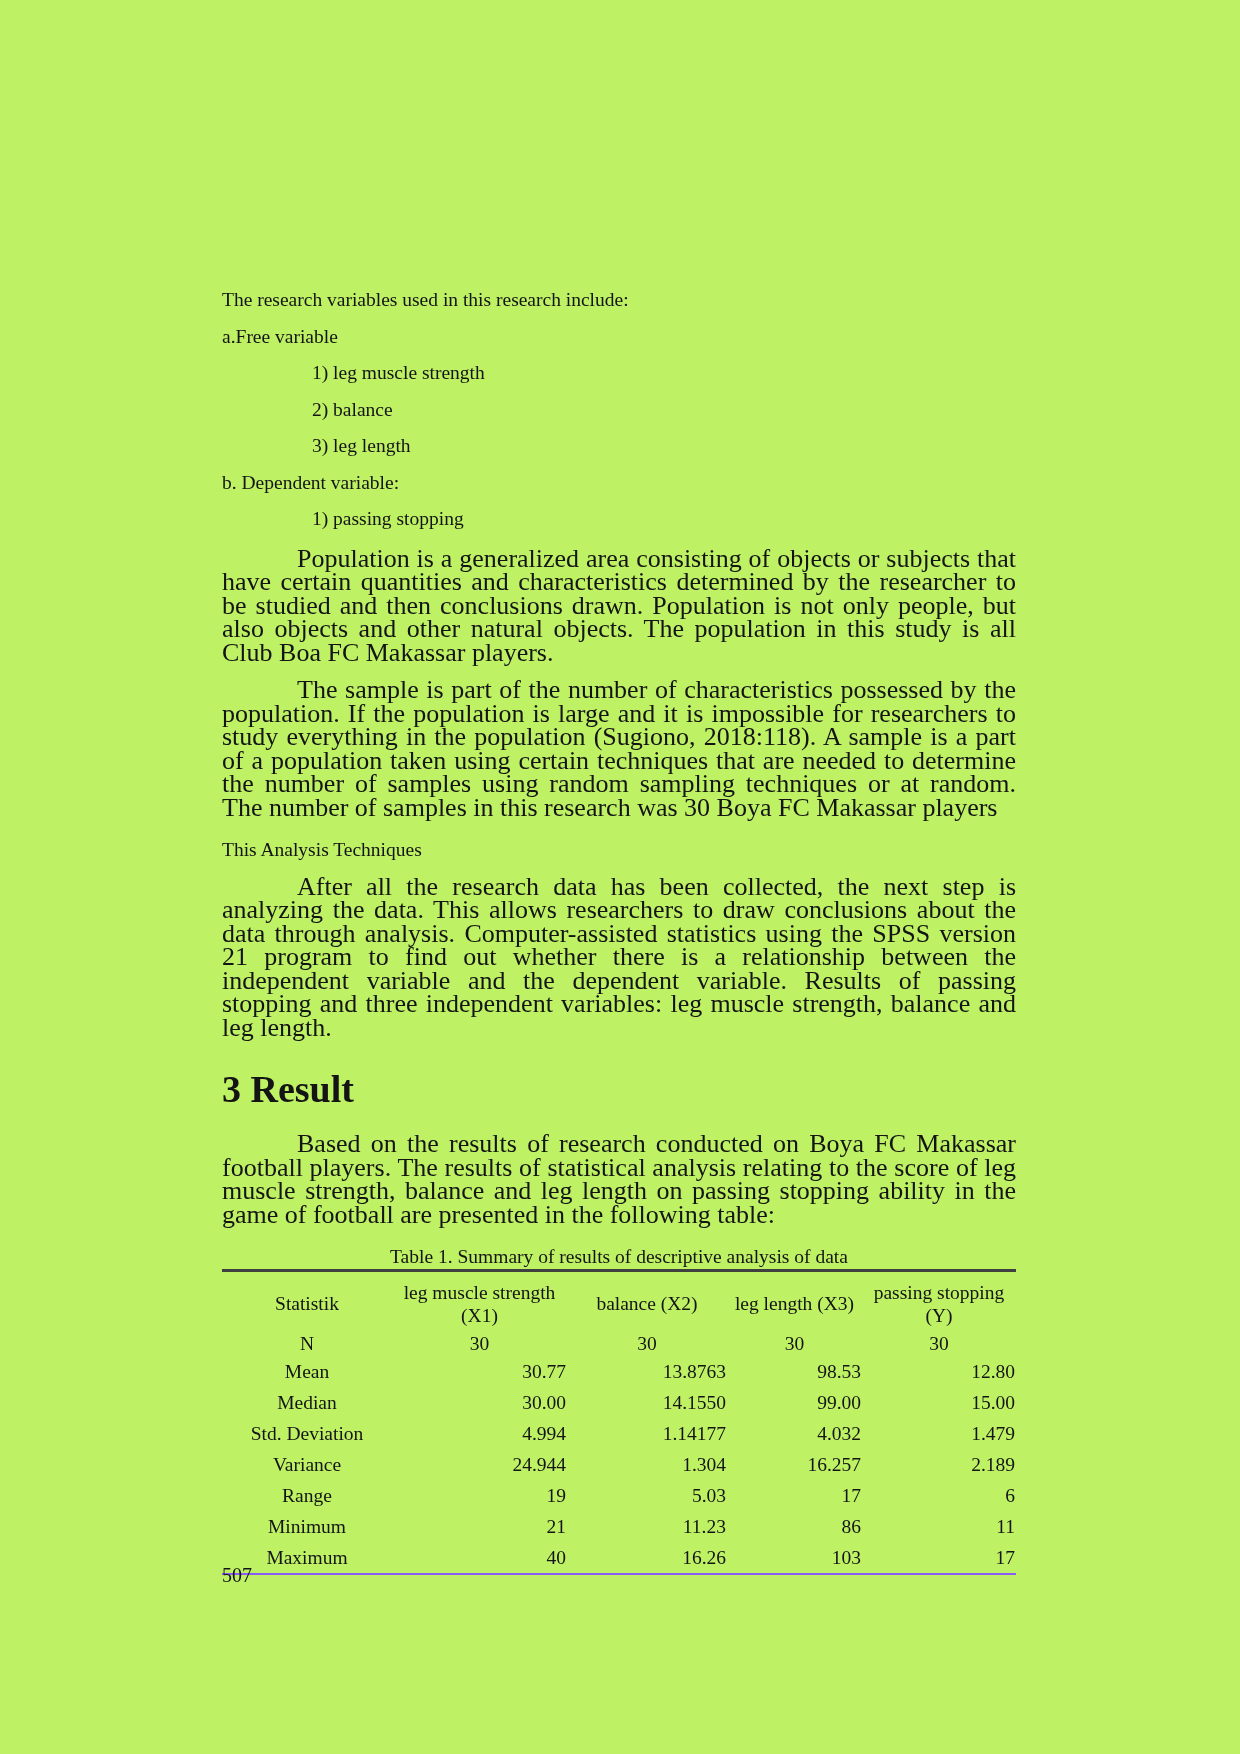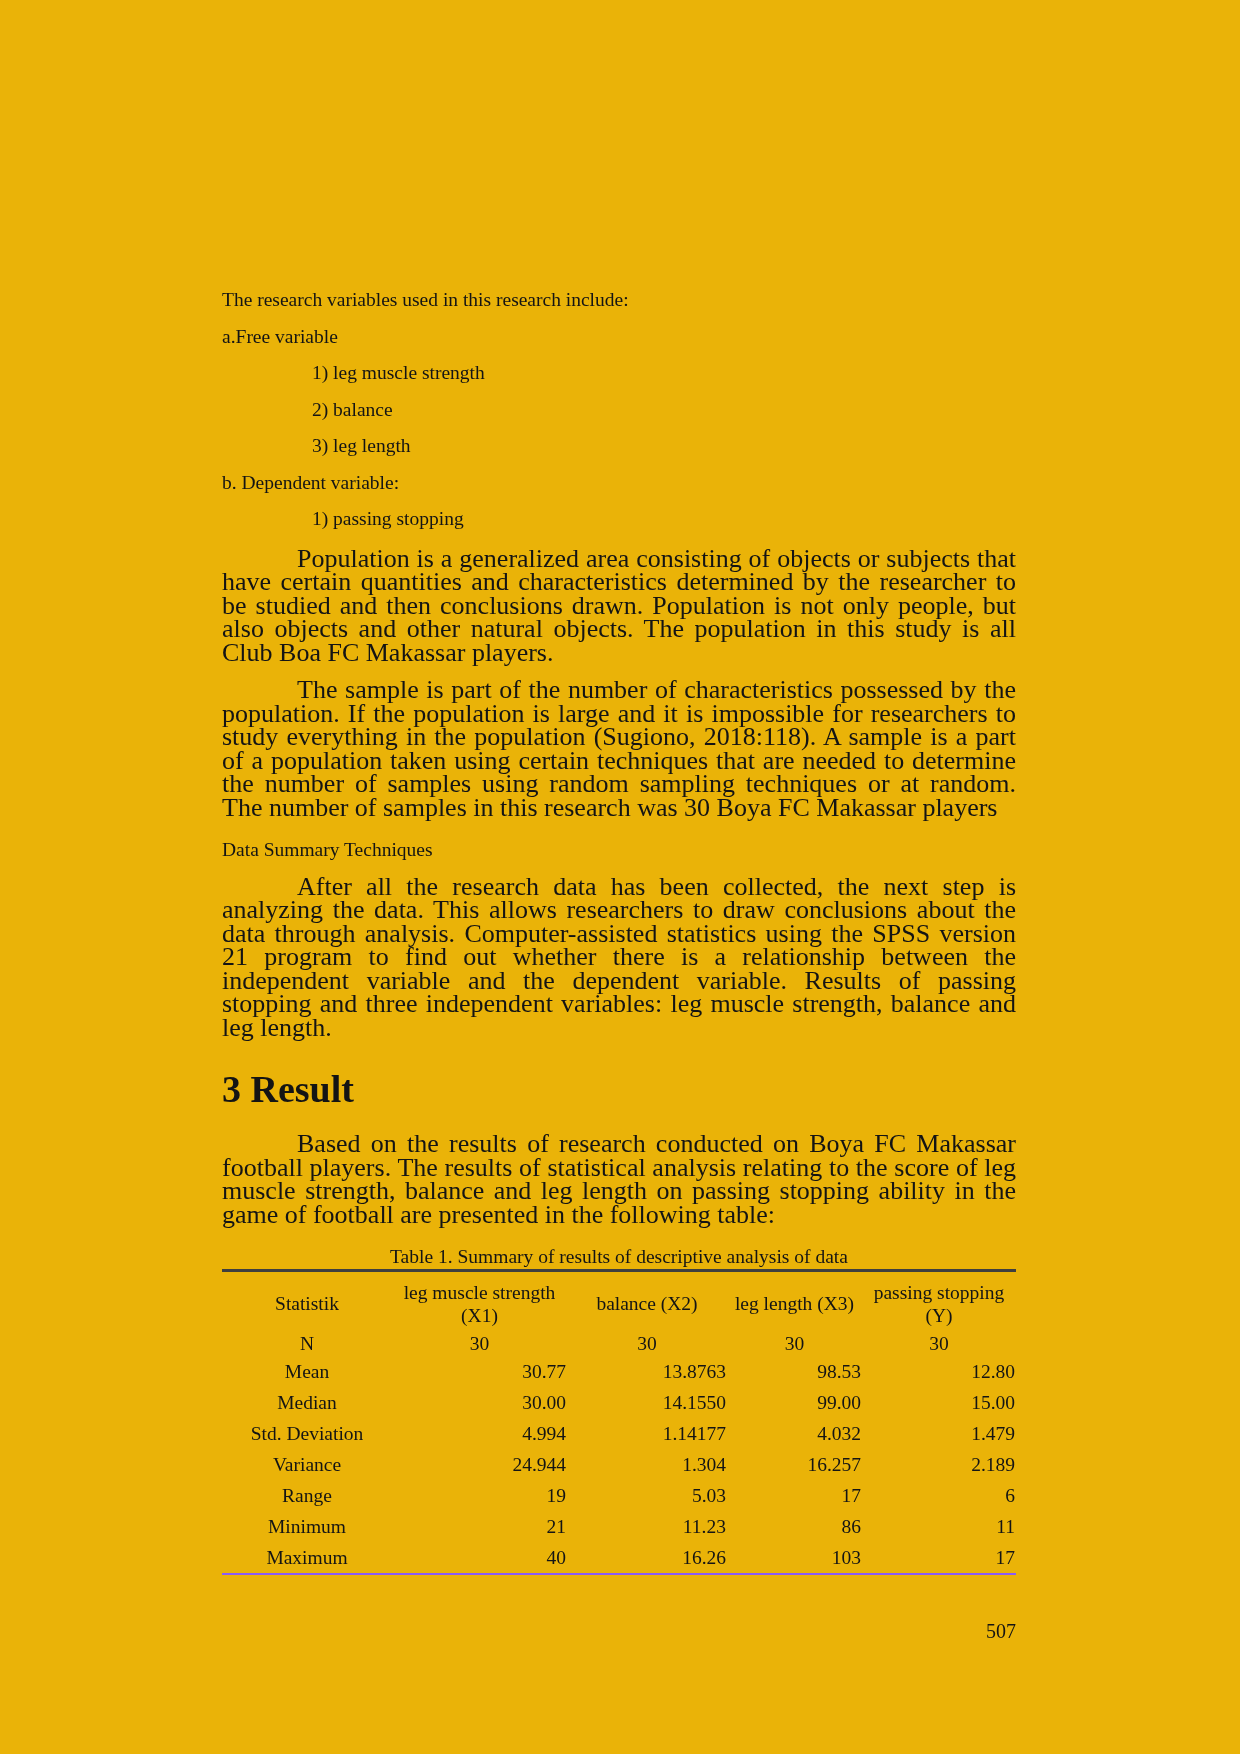--- a/index.html
+++ b/index.html
@@ -4,21 +4,21 @@
 <style>
   html, body { margin: 0; padding: 0; }
   body {
     width: 1240px; height: 1754px;
     background: #ffffff;
     font-family: "Liberation Serif", "DejaVu Serif", serif;
     color: #141414;
     position: relative;
     -webkit-font-smoothing: antialiased;
   }
-  .page { position: absolute; left: 0; top: 0; width: 1240px; height: 1754px; background:#eab308; }
+  .page { position: absolute; left: 0; top: 0; width: 1240px; height: 1754px; background:#bef264; }
   .content { position: absolute; left: 222px; top: 288px; width: 794px; }
 
   .bodyline { font-size: 19.5px; line-height: 23.5px; margin: 0 0 13px 0; }
   .list-item { margin-left: 90px; }
 
   p.para {
     font-size: 26px; line-height: 23.5px;
     text-align: justify;
     text-indent: 75px;
     margin: 0 0 14px 0;
@@ -66,44 +66,44 @@
   table.stats tr.n-row { height: 26px; }
   table.stats tr.n-row td.val { text-align: center; padding: 0; }
   table.stats td.val { text-align: right; }
   table.stats td.val.v2 { padding-left: 7px; }
   table.stats td.val.v3 { padding-left: 8px; }
   table.stats td.val.v4 { padding-left: 9px; }
   table.stats td.val.v5 { padding-left: 26px; }
 
   .page-number {
     position: absolute;
-    left: 222px; top: 1620px;
+    left: 222px; top: 1564px;
     width: 794px;
-    text-align: right;
+    text-align: left;
     font-size: 20px;
   }
 </style>
 </head>
 <body>
 
 <div class="page">
   <div class="content">
 
     <div class="bodyline">The research variables used in this research include:</div>
     <div class="bodyline">a.Free variable</div>
     <div class="bodyline list-item">1) leg muscle strength</div>
     <div class="bodyline list-item">2) balance</div>
     <div class="bodyline list-item">3) leg length</div>
     <div class="bodyline">b. Dependent variable:</div>
     <div class="bodyline list-item" style="margin-bottom:16px;">1) passing stopping</div>
 
     <p class="para">Population is a generalized area consisting of objects or subjects that have certain quantities and characteristics determined by the researcher to be studied and then conclusions drawn. Population is not only people, but also objects and other natural objects. The population in this study is all Club Boa FC Makassar players.</p>
     <p class="para mb19">The sample is part of the number of characteristics possessed by the population. If the population is large and it is impossible for researchers to study everything in the population (Sugiono, 2018:118). A sample is a part of a population taken using certain techniques that are needed to determine the number of samples using random sampling techniques or at random. The number of samples in this research was 30 Boya FC Makassar players</p>
 
-    <div class="bodyline">Data Summary Techniques</div>
+    <div class="bodyline">This Analysis Techniques</div>
     <p class="para mb0">After all the research data has been collected, the next step is analyzing the data. This allows researchers to draw conclusions about the data through analysis. Computer-assisted statistics using the SPSS version 21 program to find out whether there is a relationship between the independent variable and the dependent variable. Results of passing stopping and three independent variables: leg muscle strength, balance and leg length.</p>
 
     <div class="section-heading">3 Result</div>
     <p class="para mb0">Based on the results of research conducted on Boya FC Makassar football players. The results of statistical analysis relating to the score of leg muscle strength, balance and leg length on passing stopping ability in the game of football are presented in the following table:</p>
 
     <div class="table-caption">Table 1. Summary of results of descriptive analysis of data</div>
 
     <table class="stats">
       <colgroup>
         <col class="c1">

